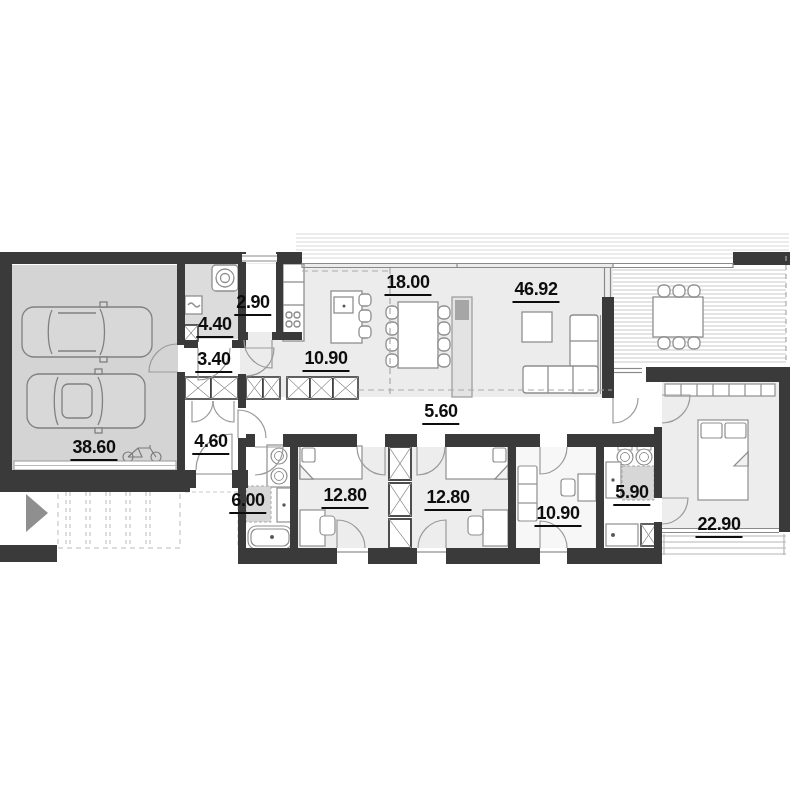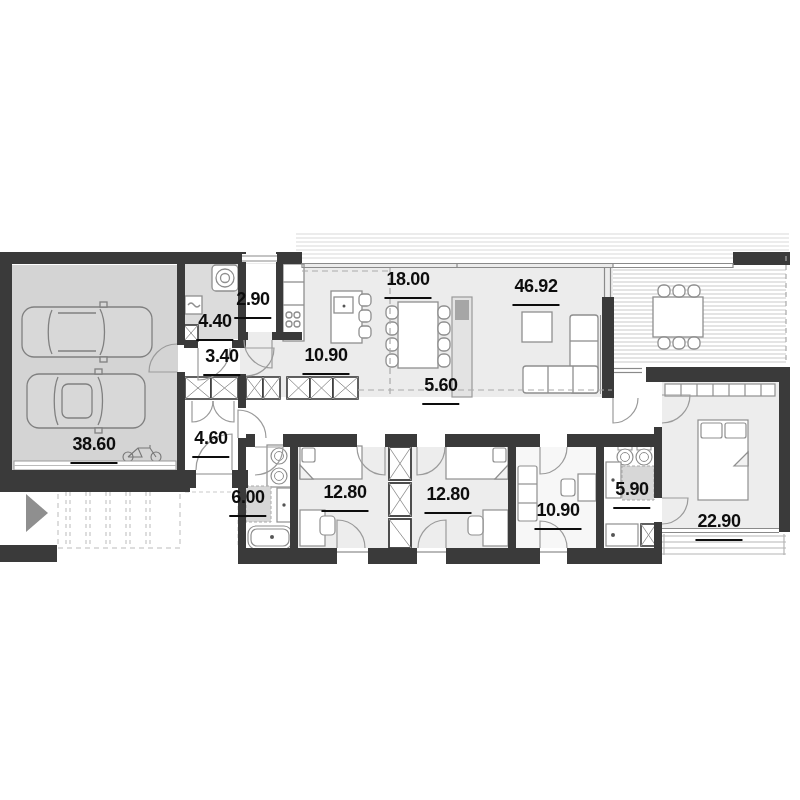--- a/index.html
+++ b/index.html
@@ -2,21 +2,21 @@
 <html><head>
 <meta charset="utf-8">
 <style>
   html,body{margin:0;padding:0;background:#fff;}
   #stage{position:relative;width:800px;height:800px;background:#fff;overflow:hidden;
          font-family:"Liberation Sans",sans-serif;}
   #plan-svg{position:absolute;left:0;top:0;}
   .lbl{position:absolute;transform:translate(-50%,-50%);
        font:700 18px "Liberation Sans",sans-serif;letter-spacing:-0.4px;color:#0d0d0d;
        white-space:nowrap;}
-  .lbl .u{display:inline-block;border-bottom:2px solid #0d0d0d;padding:0 2px 7px 2px;}
+  .lbl .u{display:inline-block;border-bottom:2px solid #0d0d0d;padding:0 2px 1px 2px;}
 </style>
 </head>
 <body>
 
 <div id="stage">
 <svg id="plan-svg" width="800" height="800" viewBox="0 0 800 800">
 
   <g stroke="#d9d9d9" stroke-width="1">
     <line x1="296" y1="234" x2="789" y2="234"></line>
         <line x1="296" y1="238" x2="789" y2="238"></line>
@@ -399,25 +399,25 @@
     <line x1="390" y1="268" x2="390" y2="397" stroke-dasharray="6,4"></line>
     <line x1="302" y1="271" x2="390" y2="271" stroke-dasharray="6,4"></line>
     <line x1="358" y1="390" x2="612" y2="390" stroke-dasharray="6,4"></line>
     <line x1="786" y1="256" x2="786" y2="364" stroke-dasharray="5,4"></line>
   </g>
 </svg>
 
   <div class="lbl" style="left:94px;top:449px"><span class="u">38.60</span></div>
   <div class="lbl" style="left:215px;top:326px"><span class="u">4.40</span></div>
   <div class="lbl" style="left:253px;top:304px"><span class="u">2.90</span></div>
-  <div class="lbl" style="left:222px;top:361px"><span class="u">3.40</span></div>
+  <div class="lbl" style="left:214px;top:361px"><span class="u">3.40</span></div>
   <div class="lbl" style="left:326px;top:360px"><span class="u">10.90</span></div>
   <div class="lbl" style="left:408px;top:284px"><span class="u">18.00</span></div>
   <div class="lbl" style="left:536px;top:291px"><span class="u">46.92</span></div>
   <div class="lbl" style="left:211px;top:443px"><span class="u">4.60</span></div>
-  <div class="lbl" style="left:441px;top:390px"><span class="u">5.60</span></div>
+  <div class="lbl" style="left:441px;top:413px"><span class="u">5.60</span></div>
   <div class="lbl" style="left:248px;top:502px"><span class="u">6.00</span></div>
   <div class="lbl" style="left:345px;top:497px"><span class="u">12.80</span></div>
   <div class="lbl" style="left:448px;top:499px"><span class="u">12.80</span></div>
   <div class="lbl" style="left:558px;top:515px"><span class="u">10.90</span></div>
   <div class="lbl" style="left:632px;top:494px"><span class="u">5.90</span></div>
   <div class="lbl" style="left:719px;top:526px"><span class="u">22.90</span></div>
 </div>
 
 </body></html>

